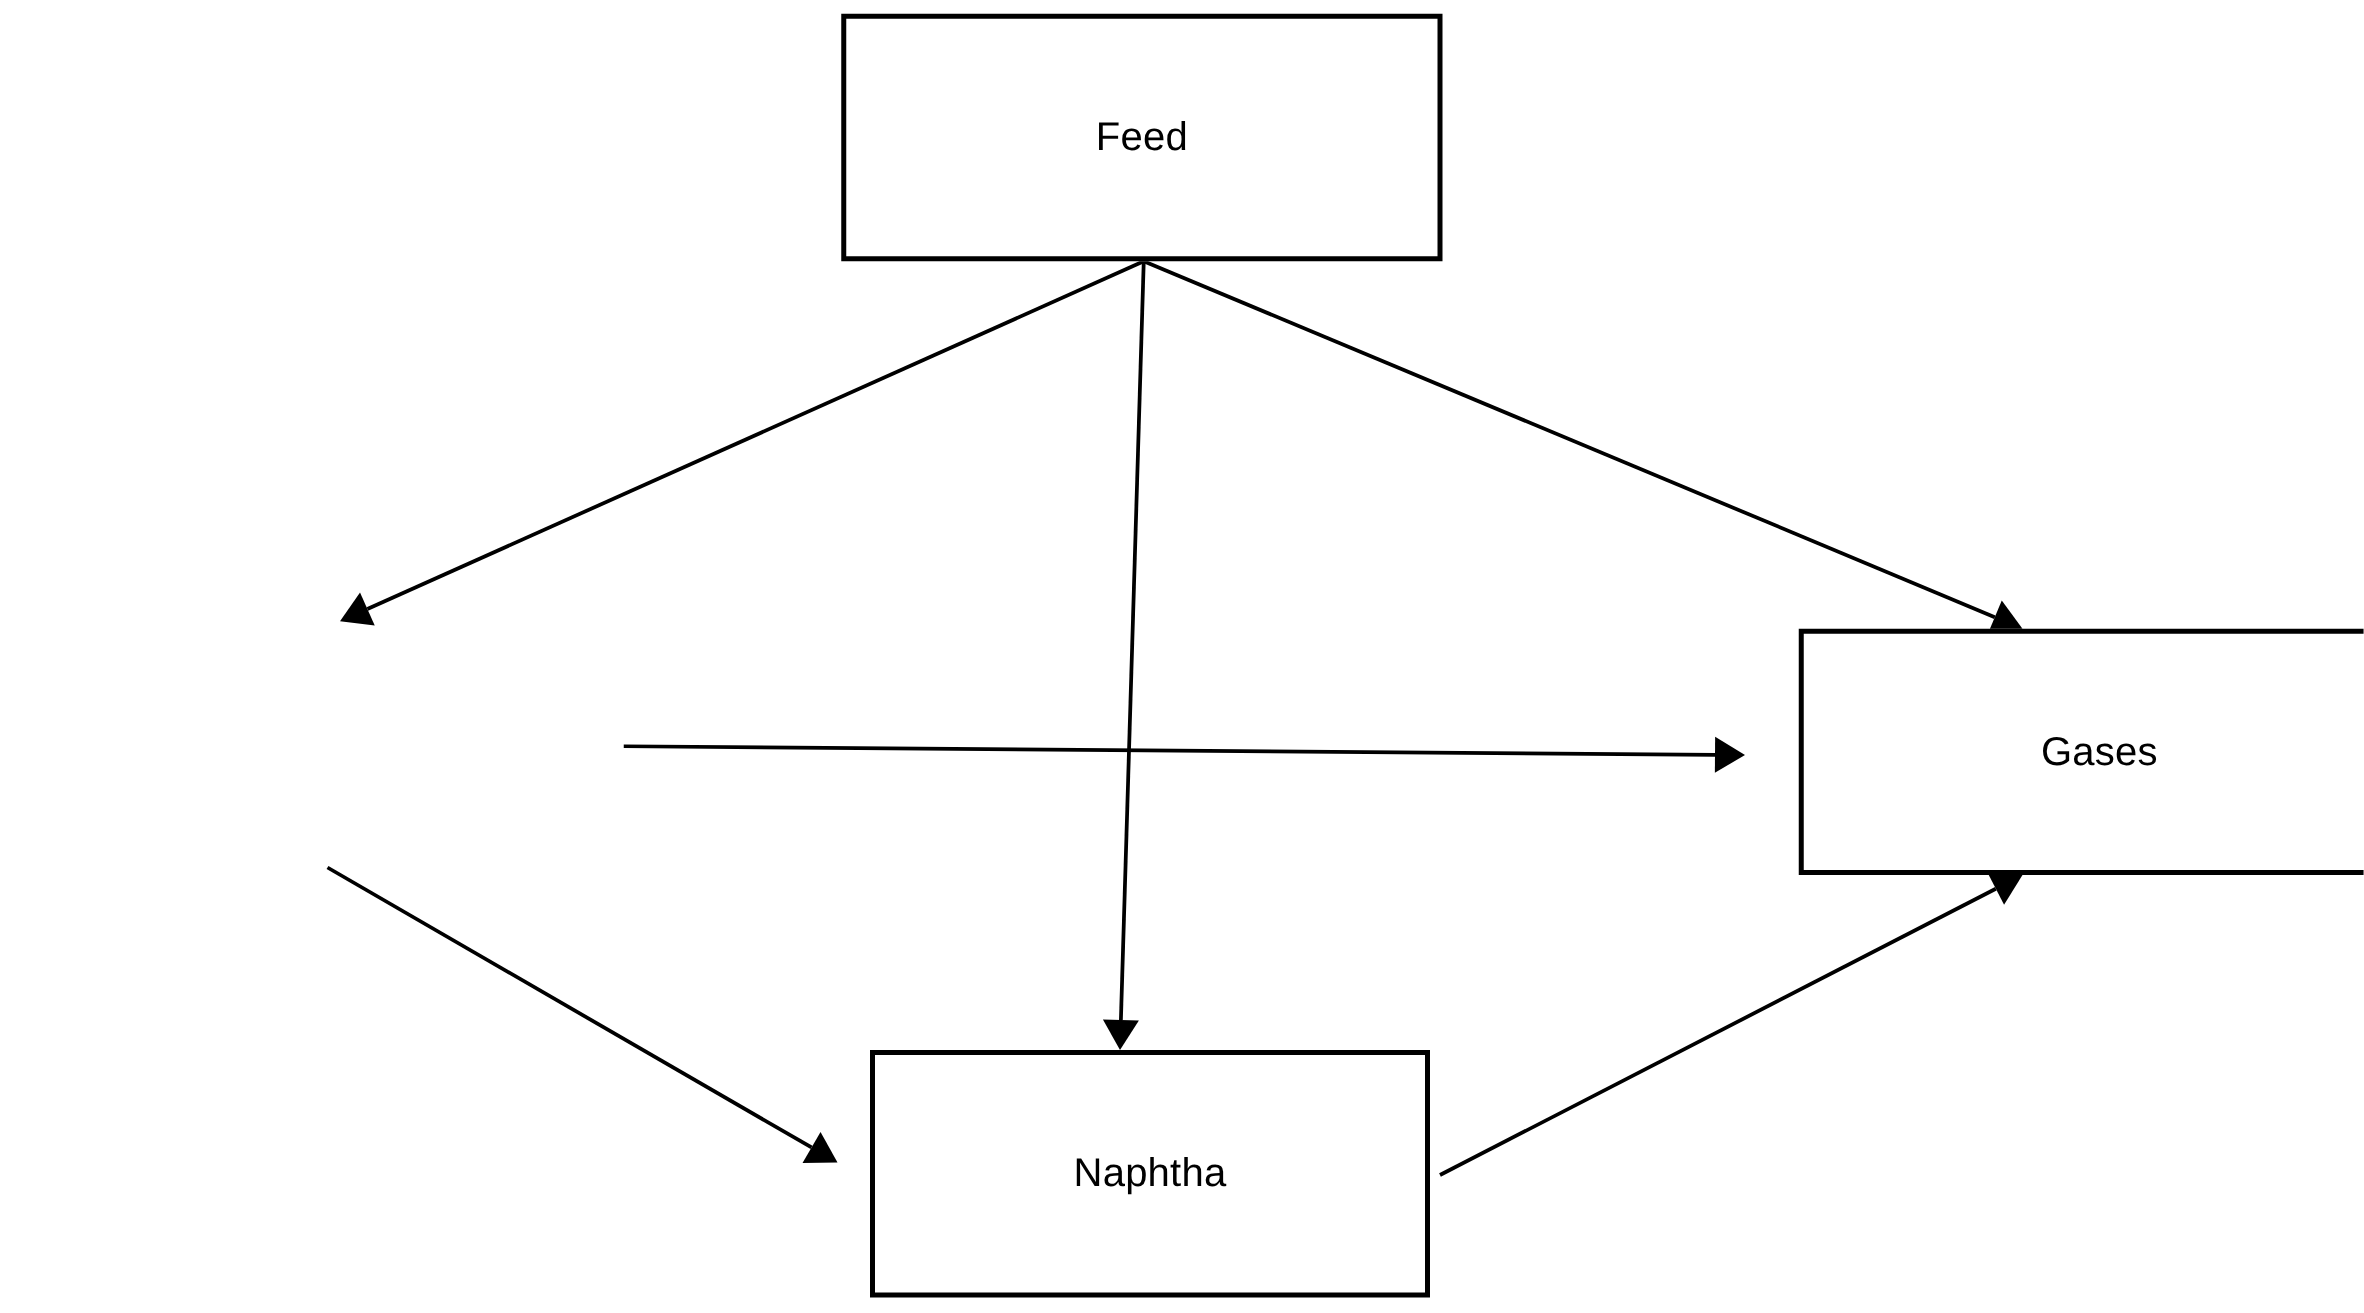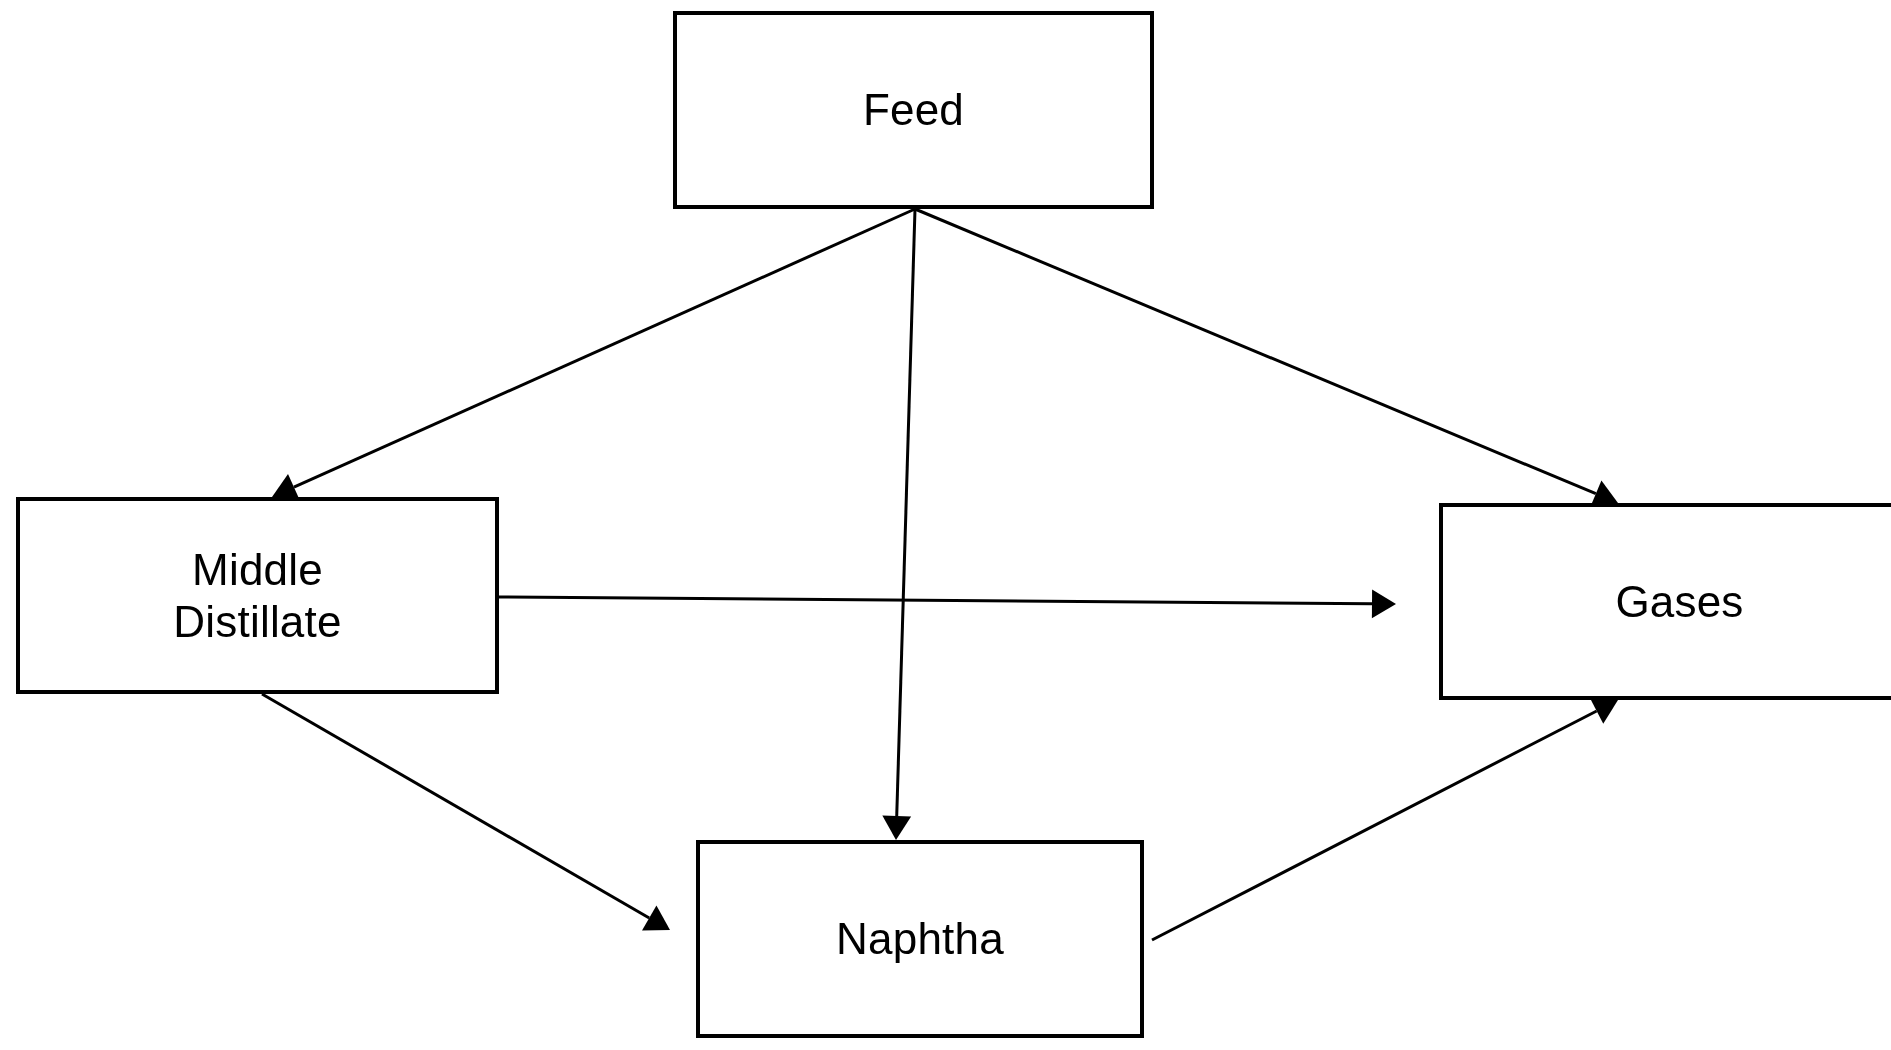--- a/index.html
+++ b/index.html
@@ -29,21 +29,21 @@
     box-sizing: border-box;
     border: 4px solid #000000;
     background: #ffffff;
     display: flex;
     align-items: center;
     justify-content: center;
     text-align: center;
     z-index: 2;
   }
   .node-label {
-    font-size: 44px;
+    font-size: 32px;
     line-height: 1.16;
     color: #000000;
     font-weight: 400;
     letter-spacing: 0.2px;
     white-space: pre-line;
   }
   .edge-line {
     stroke: #000000;
     fill: none;
   }
@@ -69,24 +69,20 @@
       <line class="edge-line" x1="262" y1="694" x2="649.225122509393" y2="917.9831590985705" stroke="#000000" stroke-width="3"></line>
       <polygon class="edge-head" points="670,930 642.0150179685353,930.4480855929347 656.4352270502508,905.5182326042062" fill="#000000"></polygon>
       <line class="edge-line" x1="1152" y1="940" x2="1596.6634810474873" y2="710.9887651257576" stroke="#000000" stroke-width="3"></line>
       <polygon class="edge-head" points="1618,700 1603.256740122942,723.7906764972652 1590.0702219720326,698.18685375425" fill="#000000"></polygon>
     </svg>
 
   <div class="node" id="node-feed" style="left: 673px; top: 11px; width: 481px; height: 198px; border-width: 4px; border-color: rgb(0, 0, 0);">
     <span class="node-label">Feed</span>
   </div>
 
-  <div class="node" id="node-middle_distillate" style="left: 16px; top: 497px; width: 483px; height: 197px; border-width: 4px; border-color: rgb(0, 0, 0);">
-    <span class="node-label">Middle
-Distillate</span>
-  </div>
 
   <div class="node" id="node-gases" style="left: 1396px; top: 503px; width: 481px; height: 197px; border-width: 4px; border-color: rgb(0, 0, 0); margin-left: 43px;">
     <span class="node-label">Gases</span>
   </div>
 
   <div class="node" id="node-naphtha" style="left: 696px; top: 840px; width: 448px; height: 198px; border-width: 4px; border-color: rgb(0, 0, 0);">
     <span class="node-label">Naphtha</span>
   </div>
 
 </div>

